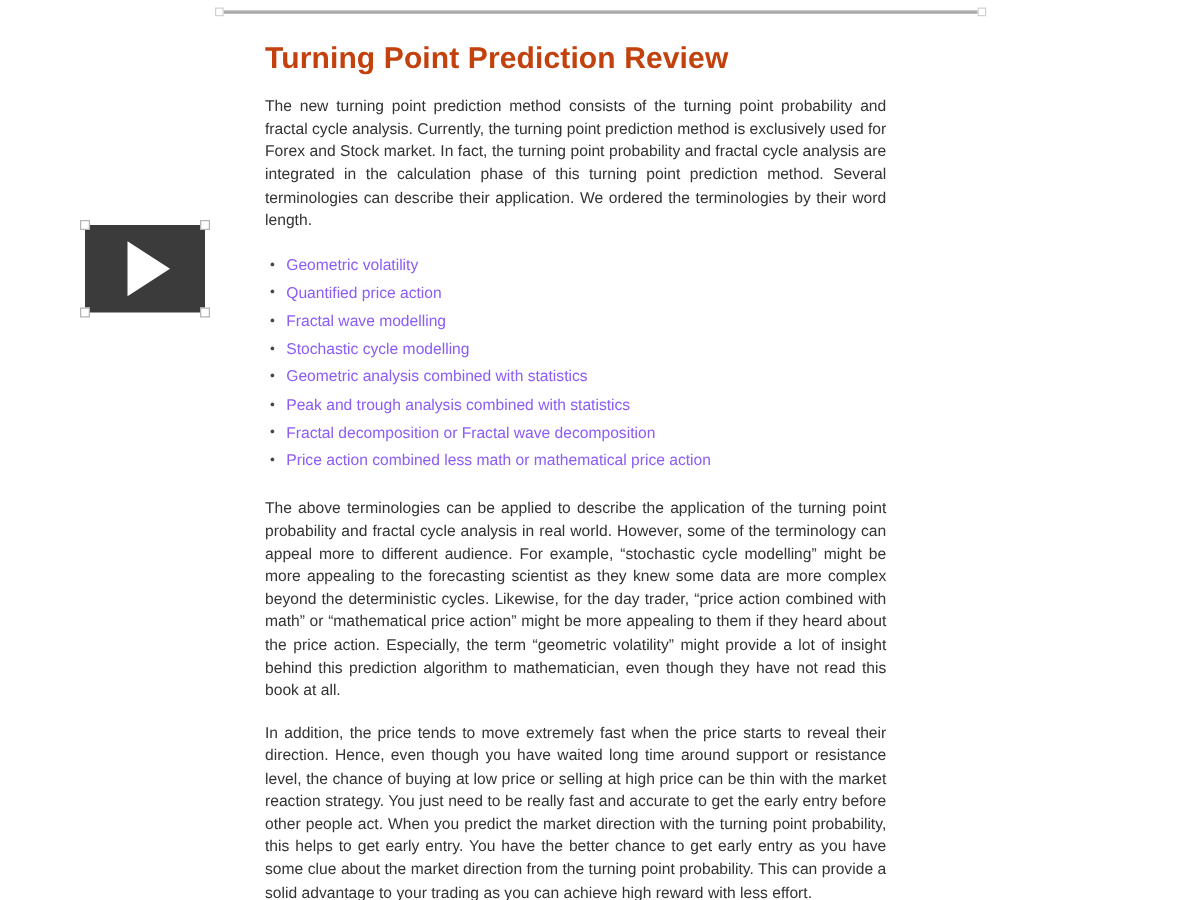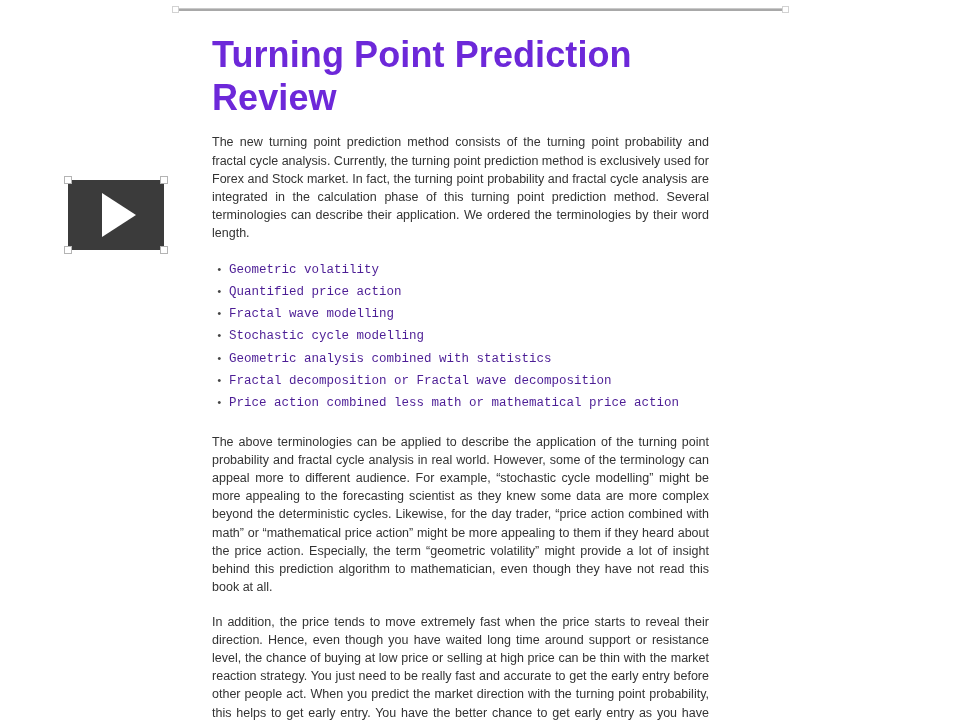--- a/index.html
+++ b/index.html
@@ -88,23 +88,23 @@
   }
 
   
   .article {
     position: absolute;
     left: 212px;
     top: 33px;
     width: 497px;
   }
   .page-title {
-    font-size: 36px;
+    font-size: 24px;
     font-weight: bold;
-    color: #6d28d9;
+    color: #c2410c;
     letter-spacing: 0.1px;
     line-height: 1.2;
     margin: 0 0 14px 0;
   }
   .para {
     font-size: 12.5px;
     line-height: 18.2px;
     text-align: justify;
     color: #333333;
     margin: 0 0 16px 0;
@@ -114,23 +114,22 @@
 
   ul.term-list {
     list-style: none;
     margin: 0 0 18px 0;
     padding: 0;
   }
   ul.term-list li {
     position: relative;
     font-size: 12.5px;
     line-height: 22.3px;
-    color: #4c1d95;
+    color: #8b5cf6;
     padding-left: 17px;
-    font-family: Liberation Mono, monospace;
   }
   ul.term-list li::before {
     content: "\2022";
     position: absolute;
     left: 4px;
     top: 0;
     color: #444444;
     font-size: 11px;
     line-height: 22.3px;
   }
@@ -159,20 +158,21 @@
   <h1 class="page-title">Turning Point Prediction Review</h1>
 
   <p class="para last-before-list">The new turning point prediction method consists of the turning point probability and fractal cycle analysis. Currently, the turning point prediction method is exclusively used for Forex and Stock market. In fact, the turning point probability and fractal cycle analysis are integrated in the calculation phase of this turning point prediction method. Several terminologies can describe their application. We ordered the terminologies by their word length.</p>
 
   <ul class="term-list">
     <li>Geometric volatility</li>
     <li>Quantified price action</li>
     <li>Fractal wave modelling</li>
     <li>Stochastic cycle modelling</li>
     <li>Geometric analysis combined with statistics</li>
+    <li>Peak and trough analysis combined with statistics</li>
     <li>Fractal decomposition or Fractal wave decomposition</li>
     <li>Price action combined less math or mathematical price action</li>
   </ul>
 
   <p class="para">The above terminologies can be applied to describe the application of the turning point probability and fractal cycle analysis in real world. However, some of the terminology can appeal more to different audience. For example, “stochastic cycle modelling” might be more appealing to the forecasting scientist as they knew some data are more complex beyond the deterministic cycles. Likewise, for the day trader, “price action combined with math” or “mathematical price action” might be more appealing to them if they heard about the price action. Especially, the term “geometric volatility” might provide a lot of insight behind this prediction algorithm to mathematician, even though they have not read this book at all.</p>
 
   <p class="para">In addition, the price tends to move extremely fast when the price starts to reveal their direction. Hence, even though you have waited long time around support or resistance level, the chance of buying at low price or selling at high price can be thin with the market reaction strategy. You just need to be really fast and accurate to get the early entry before other people act. When you predict the market direction with the turning point probability, this helps to get early entry. You have the better chance to get early entry as you have some clue about the market direction from the turning point probability. This can provide a solid advantage to your trading as you can achieve high reward with less effort.</p>
 
 </div>
 

